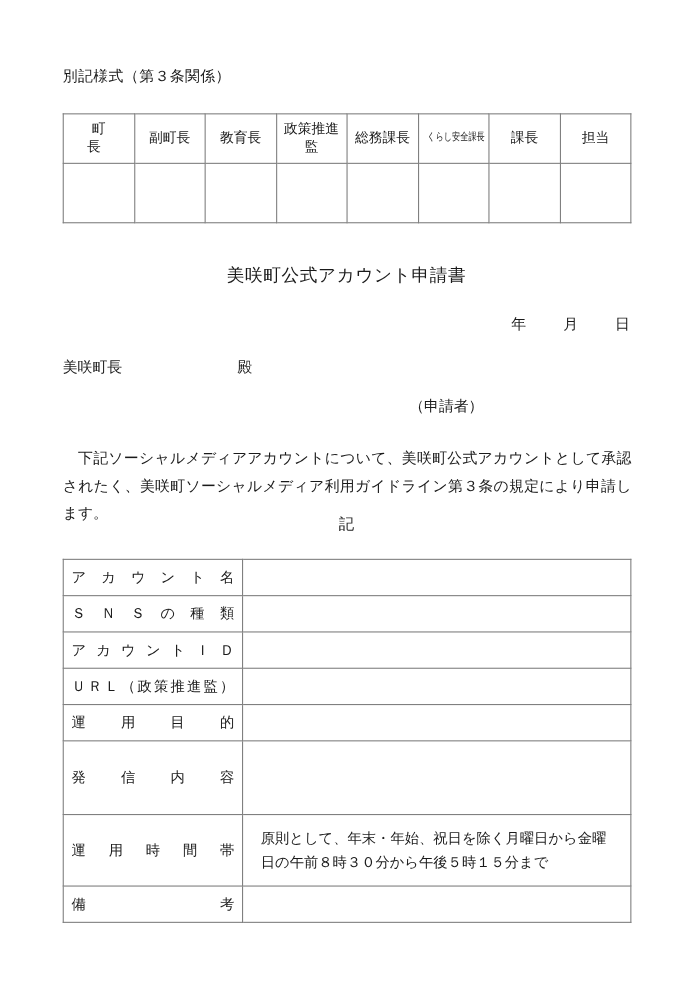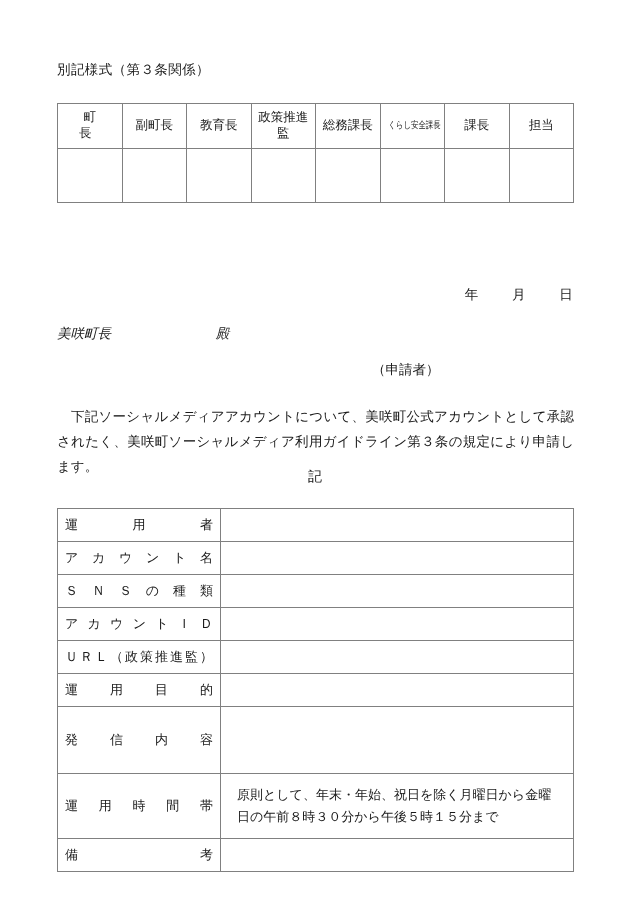--- a/index.html
+++ b/index.html
@@ -95,21 +95,20 @@
     width: 26px;
   }
 
   
   .addressee {
     position: absolute;
     left: 57px;
     top: 325px;
     font-size: 13.5px;
     white-space: nowrap;
-    font-style: italic;
   }
   .addressee .gap {
     display: inline-block;
     width: 98px;
   }
 
   
   .applicant {
     position: absolute;
     left: 372px;
@@ -197,20 +196,21 @@
         <td></td>
         <td></td>
         <td></td>
         <td></td>
         <td></td>
         <td></td>
       </tr>
     </tbody>
   </table>
 
+  <div class="doc-title">美咲町公式アカウント申請書</div>
 
   <div class="date-line">
     <span>年</span>
     <span class="sp"></span>
     <span>月</span>
     <span class="sp"></span>
     <span>日</span>
   </div>
 
   <div class="addressee">
@@ -221,24 +221,20 @@
 
   <div class="applicant">（申請者）</div>
 
   <div class="body-text">下記ソーシャルメディアアカウントについて、美咲町公式アカウントとして承認されたく、美咲町ソーシャルメディア利用ガイドライン第３条の規定により申請します。</div>
 
   <div class="ki-mark">記</div>
 
   <table class="detail-table">
     <tbody>
       <tr class="r-normal">
-        <td class="label">運用者</td>
-        <td class="value"></td>
-      </tr>
-      <tr class="r-normal">
         <td class="label">アカウント名</td>
         <td class="value"></td>
       </tr>
       <tr class="r-normal">
         <td class="label">ＳＮＳの種類</td>
         <td class="value"></td>
       </tr>
       <tr class="r-normal">
         <td class="label">アカウントＩＤ</td>
         <td class="value"></td>

